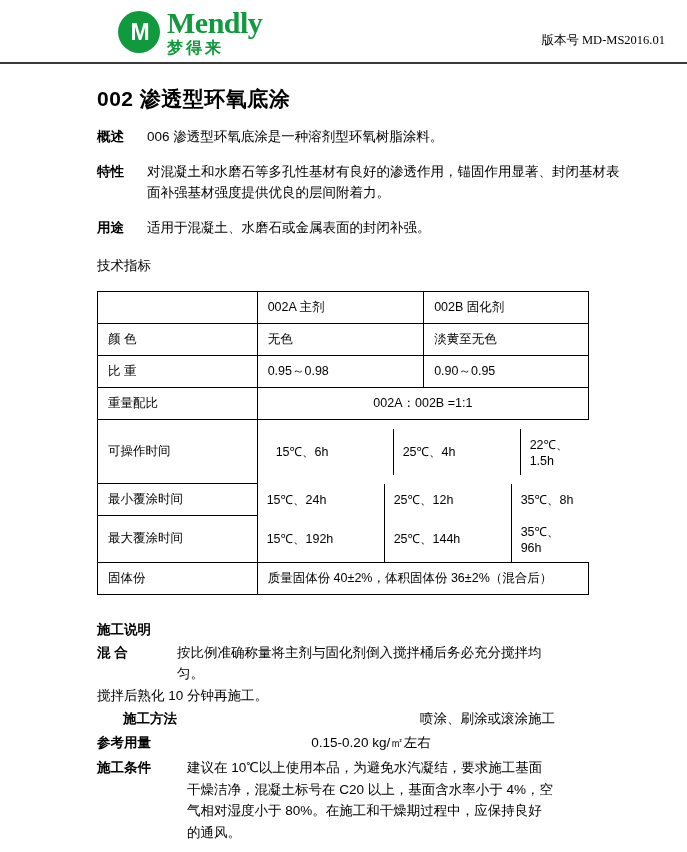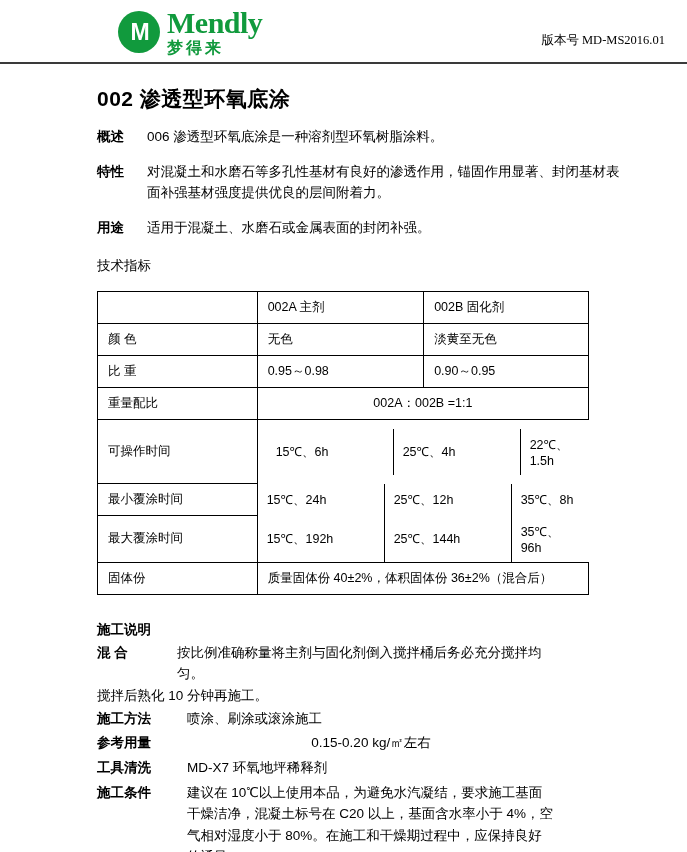--- a/index.html
+++ b/index.html
@@ -279,32 +279,28 @@
 
   <div class="constr-head">施工说明</div>
 
   <div class="content" style="margin-left:0;">
     <div class="crow" style="margin-left:97px;margin-right:66px;">
       <div class="clbl">混    合</div>
       <div class="cval">按比例准确称量将主剂与固化剂倒入搅拌桶后务必充分搅拌均匀。</div>
     </div>
     <div class="mix-cont">搅拌后熟化 10 分钟再施工。</div>
 
-    <div class="crow" style="margin-left:97px;margin-right:66px;">
+    <div class="crow" style="margin-left:97px;margin-right:66px;text-align:right;">
       <div class="clbl">施工方法</div>
       <div class="cval" style="margin-left:10px;">喷涂、刷涂或滚涂施工</div>
     </div>
     <div class="crow" style="margin-left:97px;margin-right:66px;">
       <div class="clbl">参考用量</div>
       <div class="cval" style="margin-left:10px;text-align:center;">0.15-0.20 kg/㎡左右</div>
     </div>
     <div class="crow" style="margin-left:97px;margin-right:66px;">
-      <div class="clbl">工具清洗</div>
-      <div class="cval" style="margin-left:10px;">MD-X7 环氧地坪稀释剂</div>
-    </div>
-    <div class="crow" style="margin-left:97px;margin-right:66px;">
       <div class="clbl">施工条件</div>
       <div class="cval" style="margin-left:10px;">建议在 10℃以上使用本品，为避免水汽凝结，要求施工基面干燥洁净，混凝土标号在 C20 以上，基面含水率小于 4%，空气相对湿度小于 80%。在施工和干燥期过程中，应保持良好的通风。</div>
     </div>
 
   </div>
 
 </div>
 
 </body></html>

